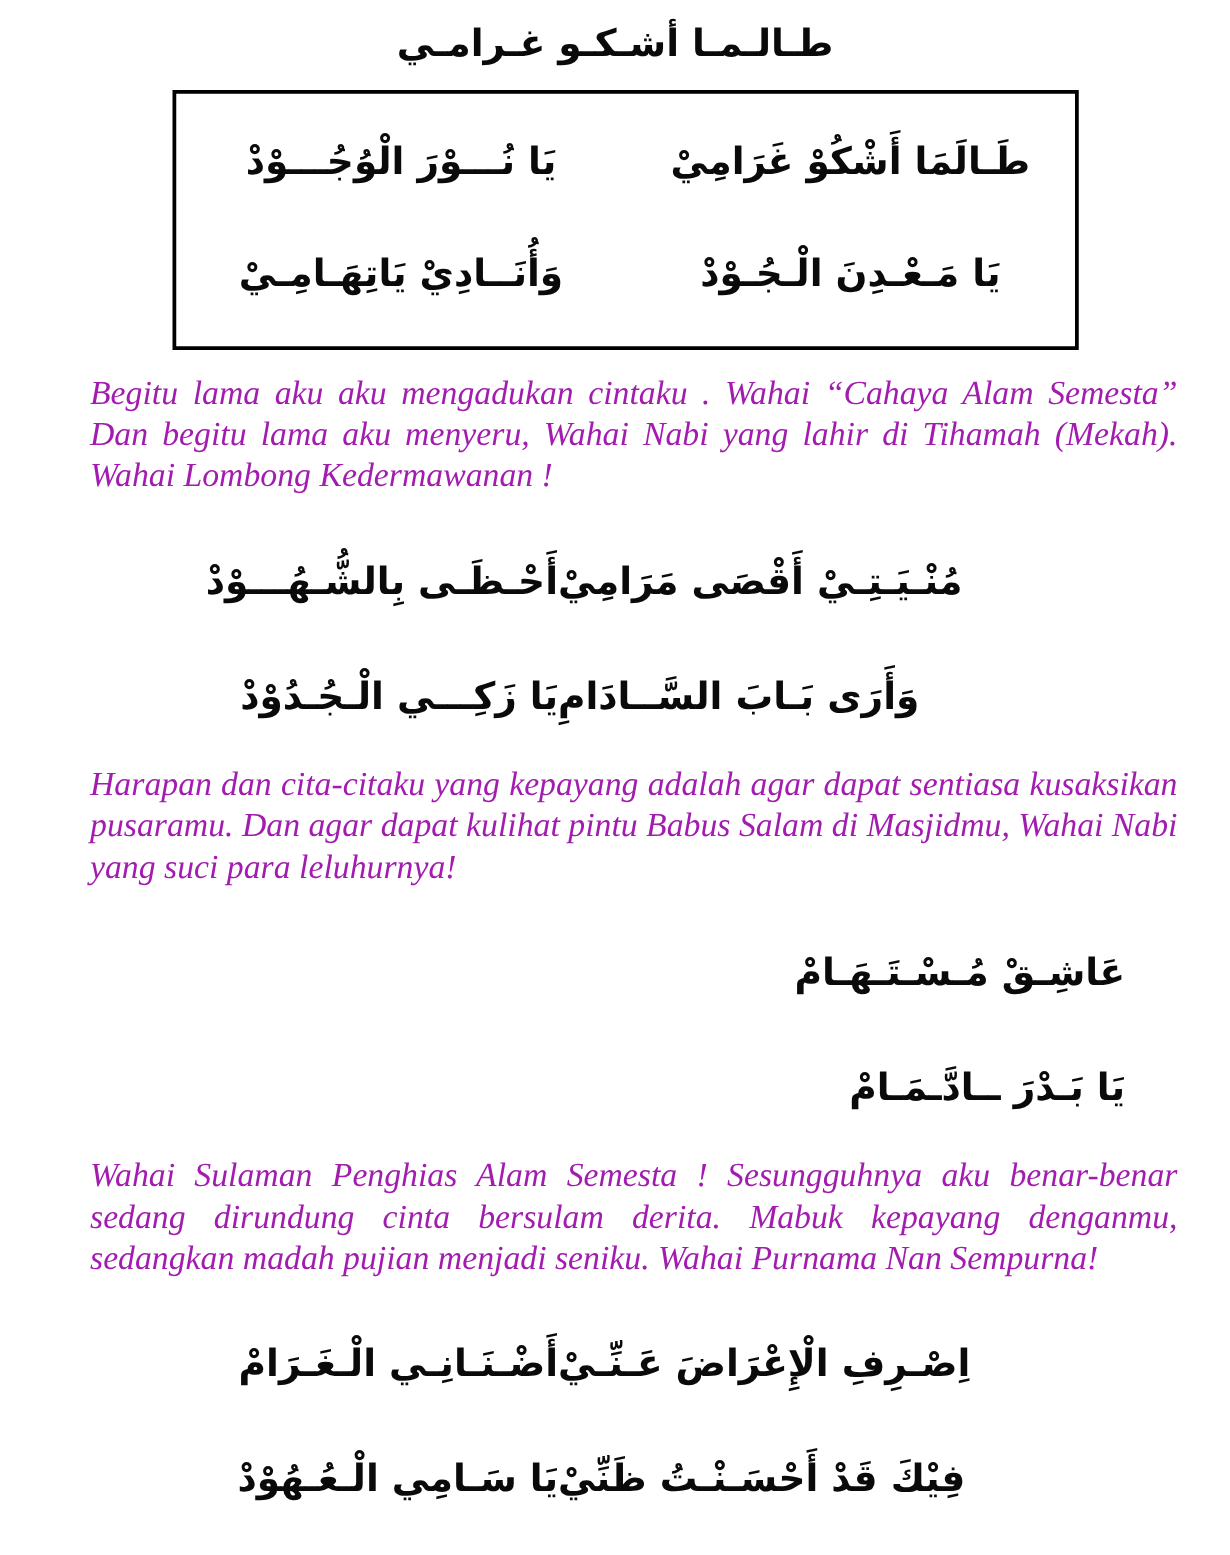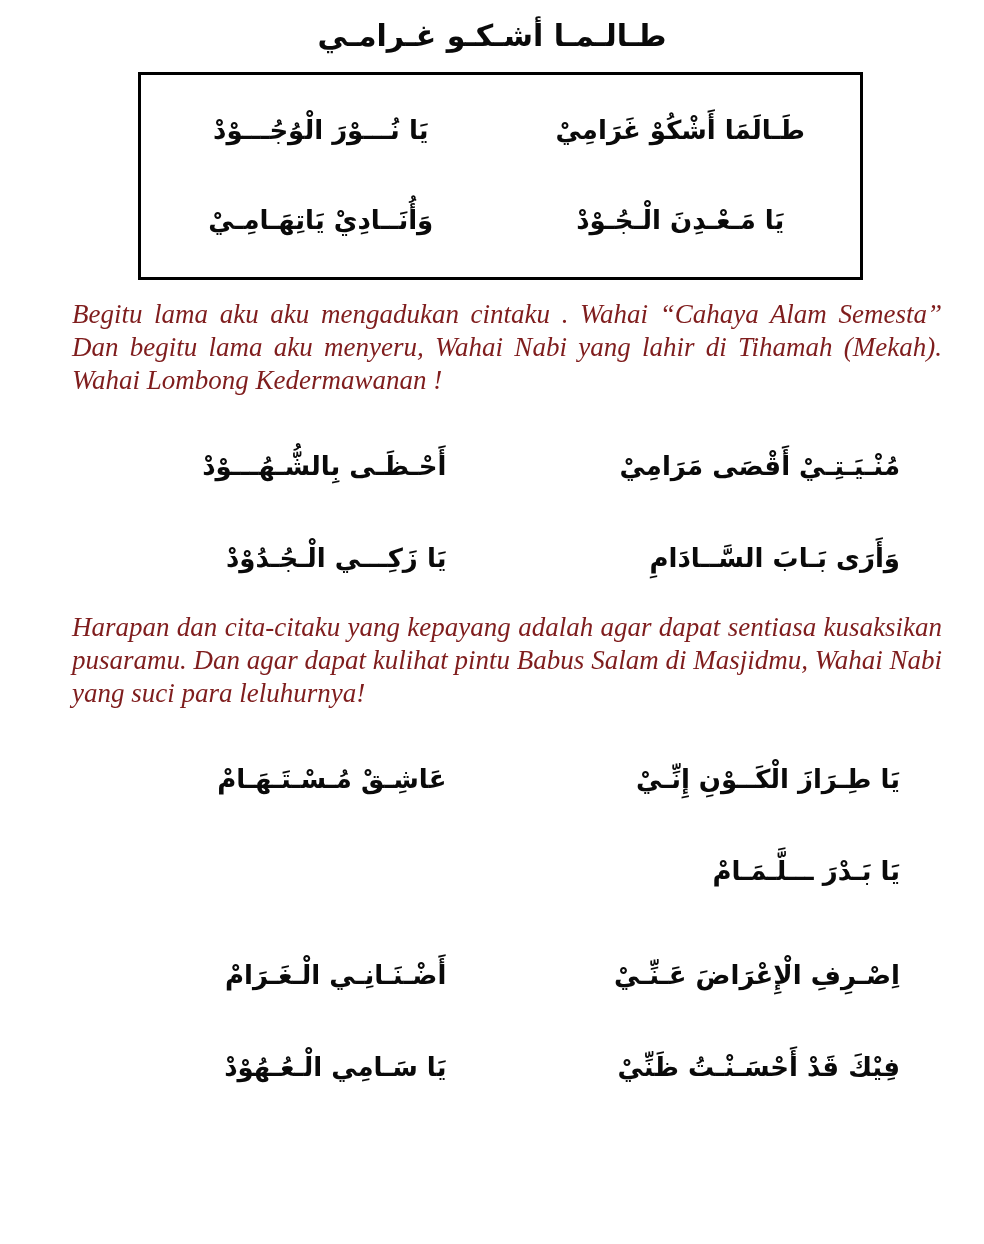--- a/index.html
+++ b/index.html
@@ -56,39 +56,39 @@
   }
   .verse-group .verse-row {
     height: 70px;
     margin-top: 34px;
   }
   .verse-group .verse-row + .verse-row {
     margin-top: 22px;
   }
   .verse-group .hemistich-first {
     width: 56%;
-    text-align: right;
+    text-align: left;
   }
   .verse-group .hemistich-second {
     width: 44%;
     text-align: right;
   }
   .hemistich {
-    font-size: 26px;
+    font-size: 30px;
     line-height: 70px;
     white-space: nowrap;
   }
   .translation {
     margin: 18px 42px 0 72px;
     font-family: "Liberation Serif", "DejaVu Serif", serif;
     font-style: italic;
     font-size: 27px;
     line-height: 33px;
     text-align: justify;
-    color: #7f1d1d;
+    color: #a21caf;
   }
 </style>
 </head>
 <body>
 
 <div class="page">
 
   <div class="poem-title arabic">طـالـمـا أشـكـو غـرامـي</div>
 
   <div class="verse-box">
@@ -112,28 +112,28 @@
     <div class="verse-row">
       <div class="hemistich hemistich-first arabic">وَأَرَى بَـابَ السَّــادَامِ</div>
       <div class="hemistich hemistich-second arabic">يَا زَكِـــي الْـجُـدُوْدْ</div>
     </div>
   </div>
 
   <p class="translation">Harapan dan cita-citaku yang kepayang adalah agar dapat sentiasa kusaksikan pusaramu. Dan agar dapat kulihat pintu Babus Salam di Masjidmu, Wahai Nabi yang suci para leluhurnya!</p>
 
   <div class="verse-group">
     <div class="verse-row">
-      <div class="hemistich hemistich-first arabic">يَا طِـرَازَ الْكَــوْنِ إِنِّـيْ</div>
       <div class="hemistich hemistich-second arabic">عَاشِـقْ مُـسْـتَـهَـامْ</div>
     </div>
     <div class="verse-row">
-      <div class="hemistich hemistich-second arabic">يَا بَـدْرَ ـــلَّـمَـامْ</div>
+      <div class="hemistich hemistich-second arabic">يَا بَـدْرَ ــادَّـمَـامْ</div>
     </div>
   </div>
 
+  <p class="translation">Wahai Sulaman Penghias Alam Semesta ! Sesungguhnya aku benar-benar sedang dirundung cinta bersulam derita. Mabuk kepayang denganmu, sedangkan madah pujian menjadi seniku. Wahai Purnama Nan Sempurna!</p>
 
   <div class="verse-group">
     <div class="verse-row">
       <div class="hemistich hemistich-first arabic">اِصْـرِفِ الْإِعْرَاضَ عَـنِّـيْ</div>
       <div class="hemistich hemistich-second arabic">أَضْـنَـانِـي الْـغَـرَامْ</div>
     </div>
     <div class="verse-row">
       <div class="hemistich hemistich-first arabic">فِيْكَ قَدْ أَحْسَـنْـتُ ظَنِّيْ</div>
       <div class="hemistich hemistich-second arabic">يَا سَـامِي الْـعُـهُوْدْ</div>
     </div>

